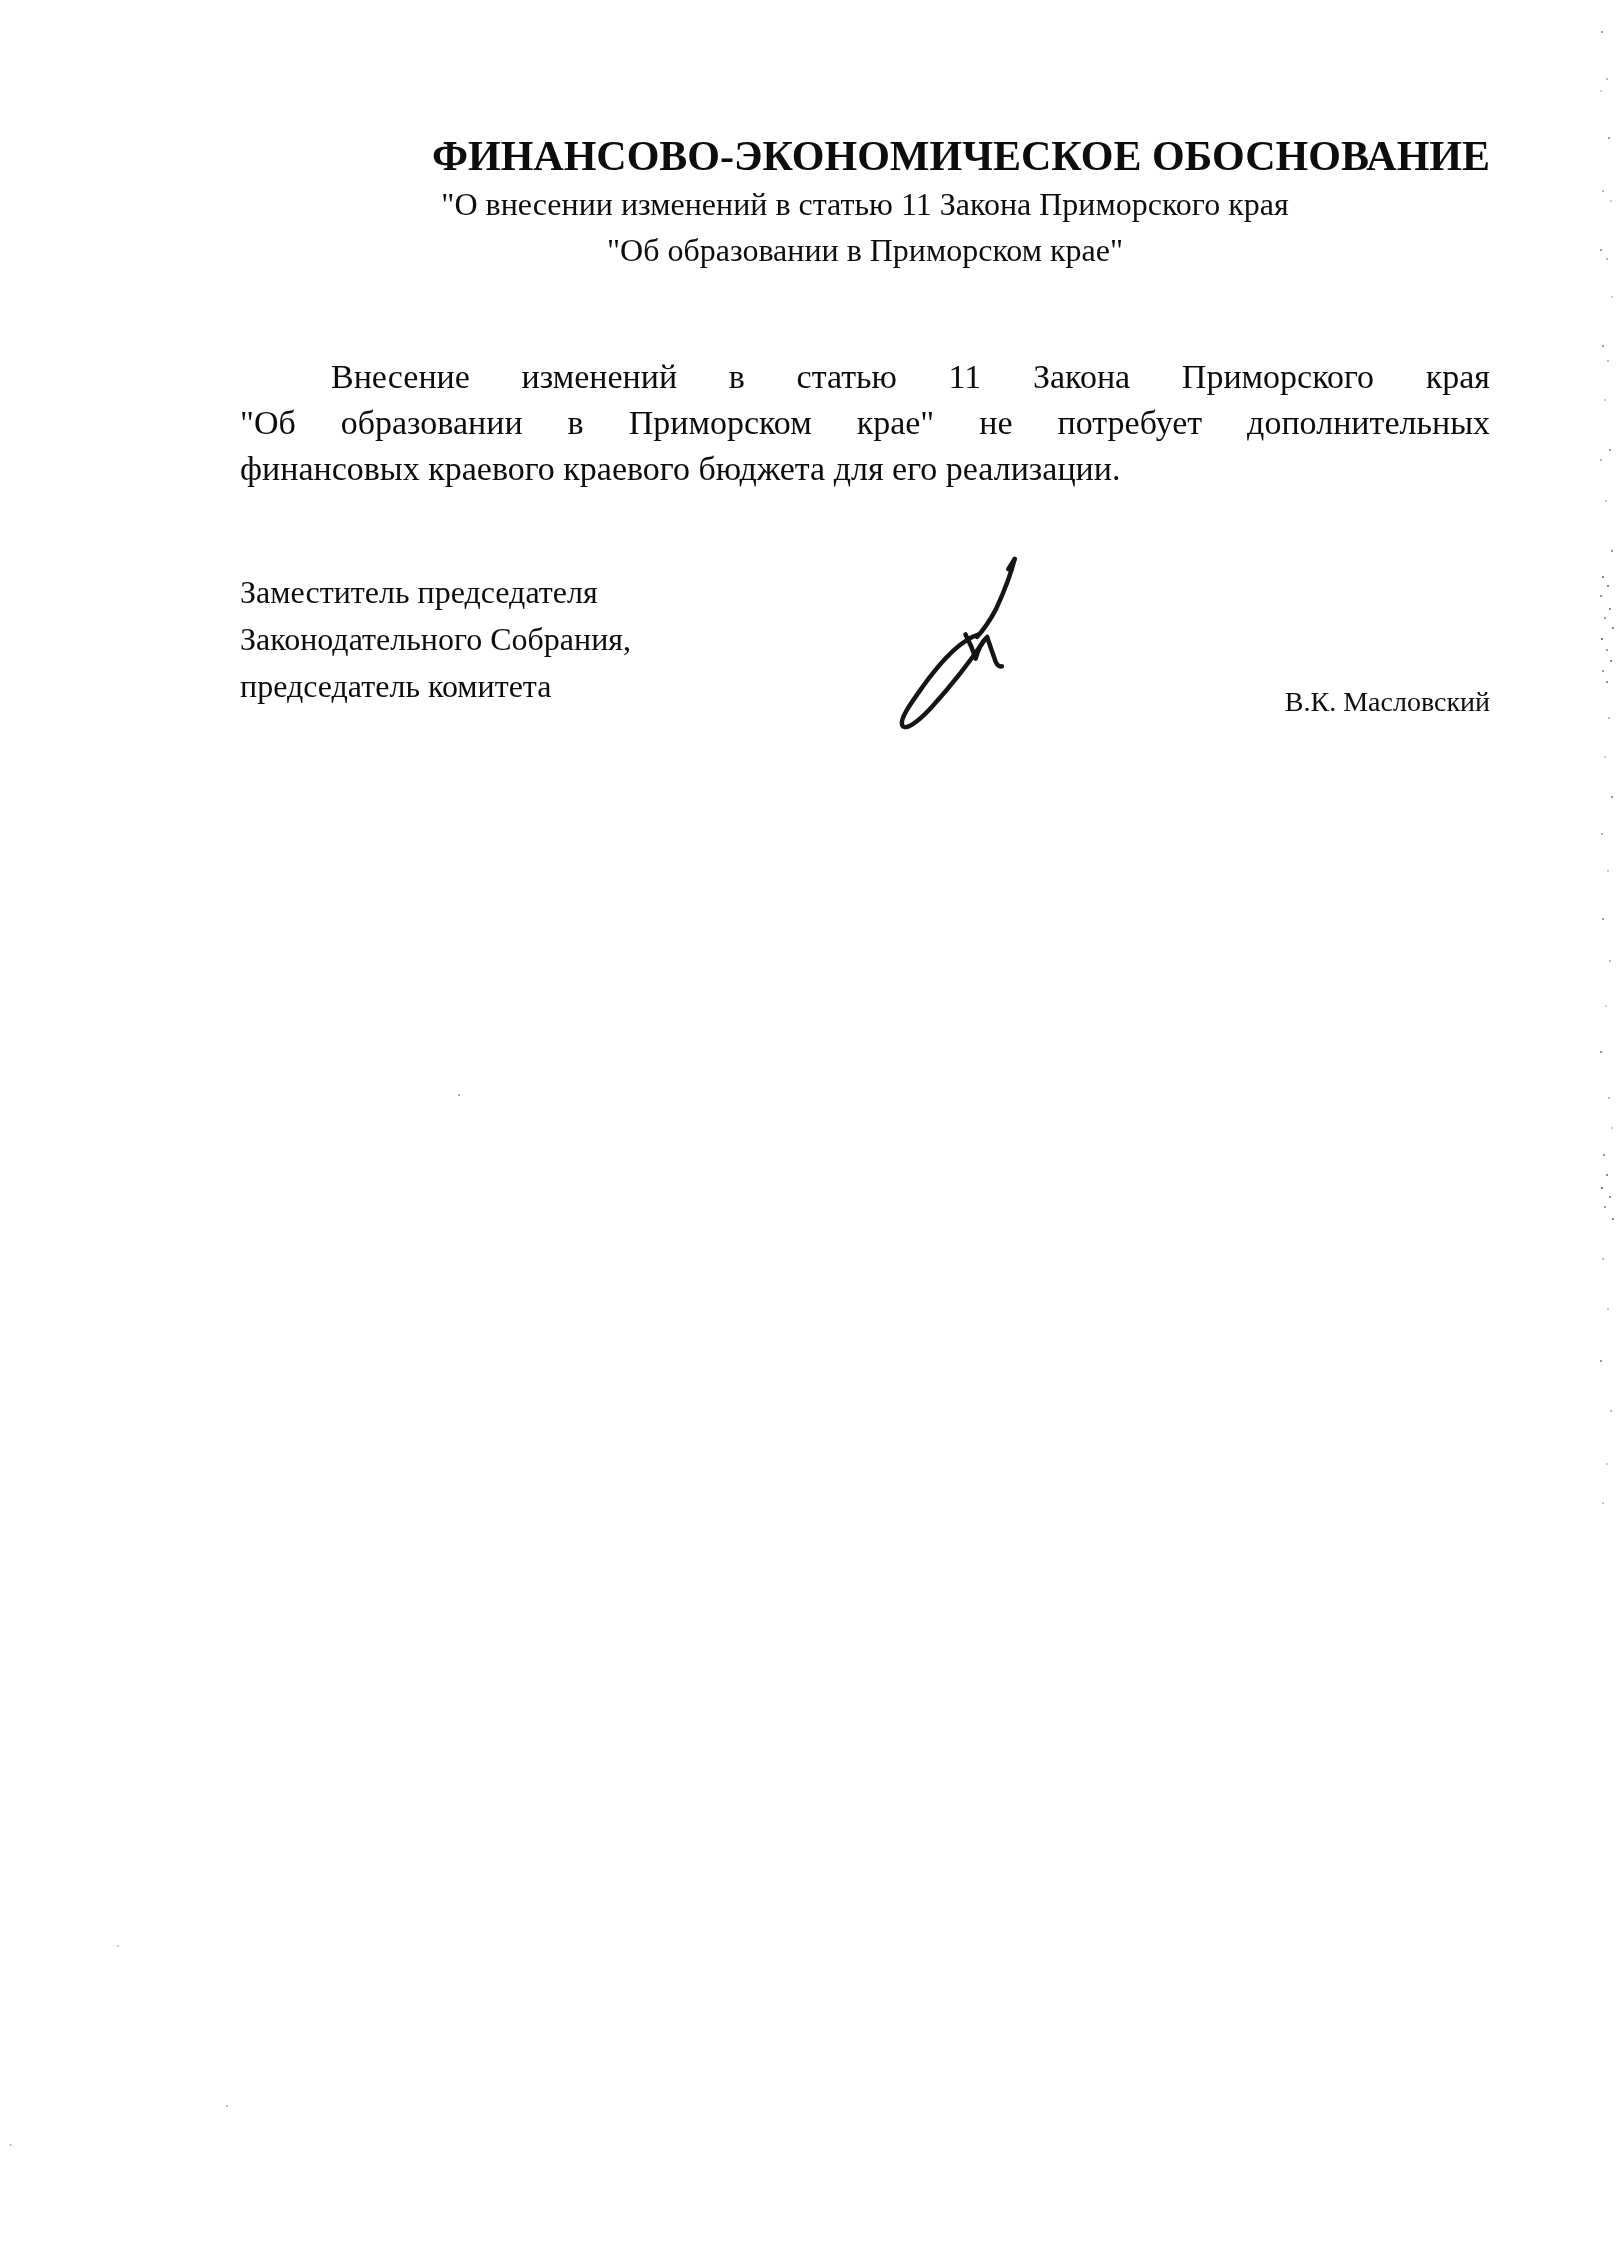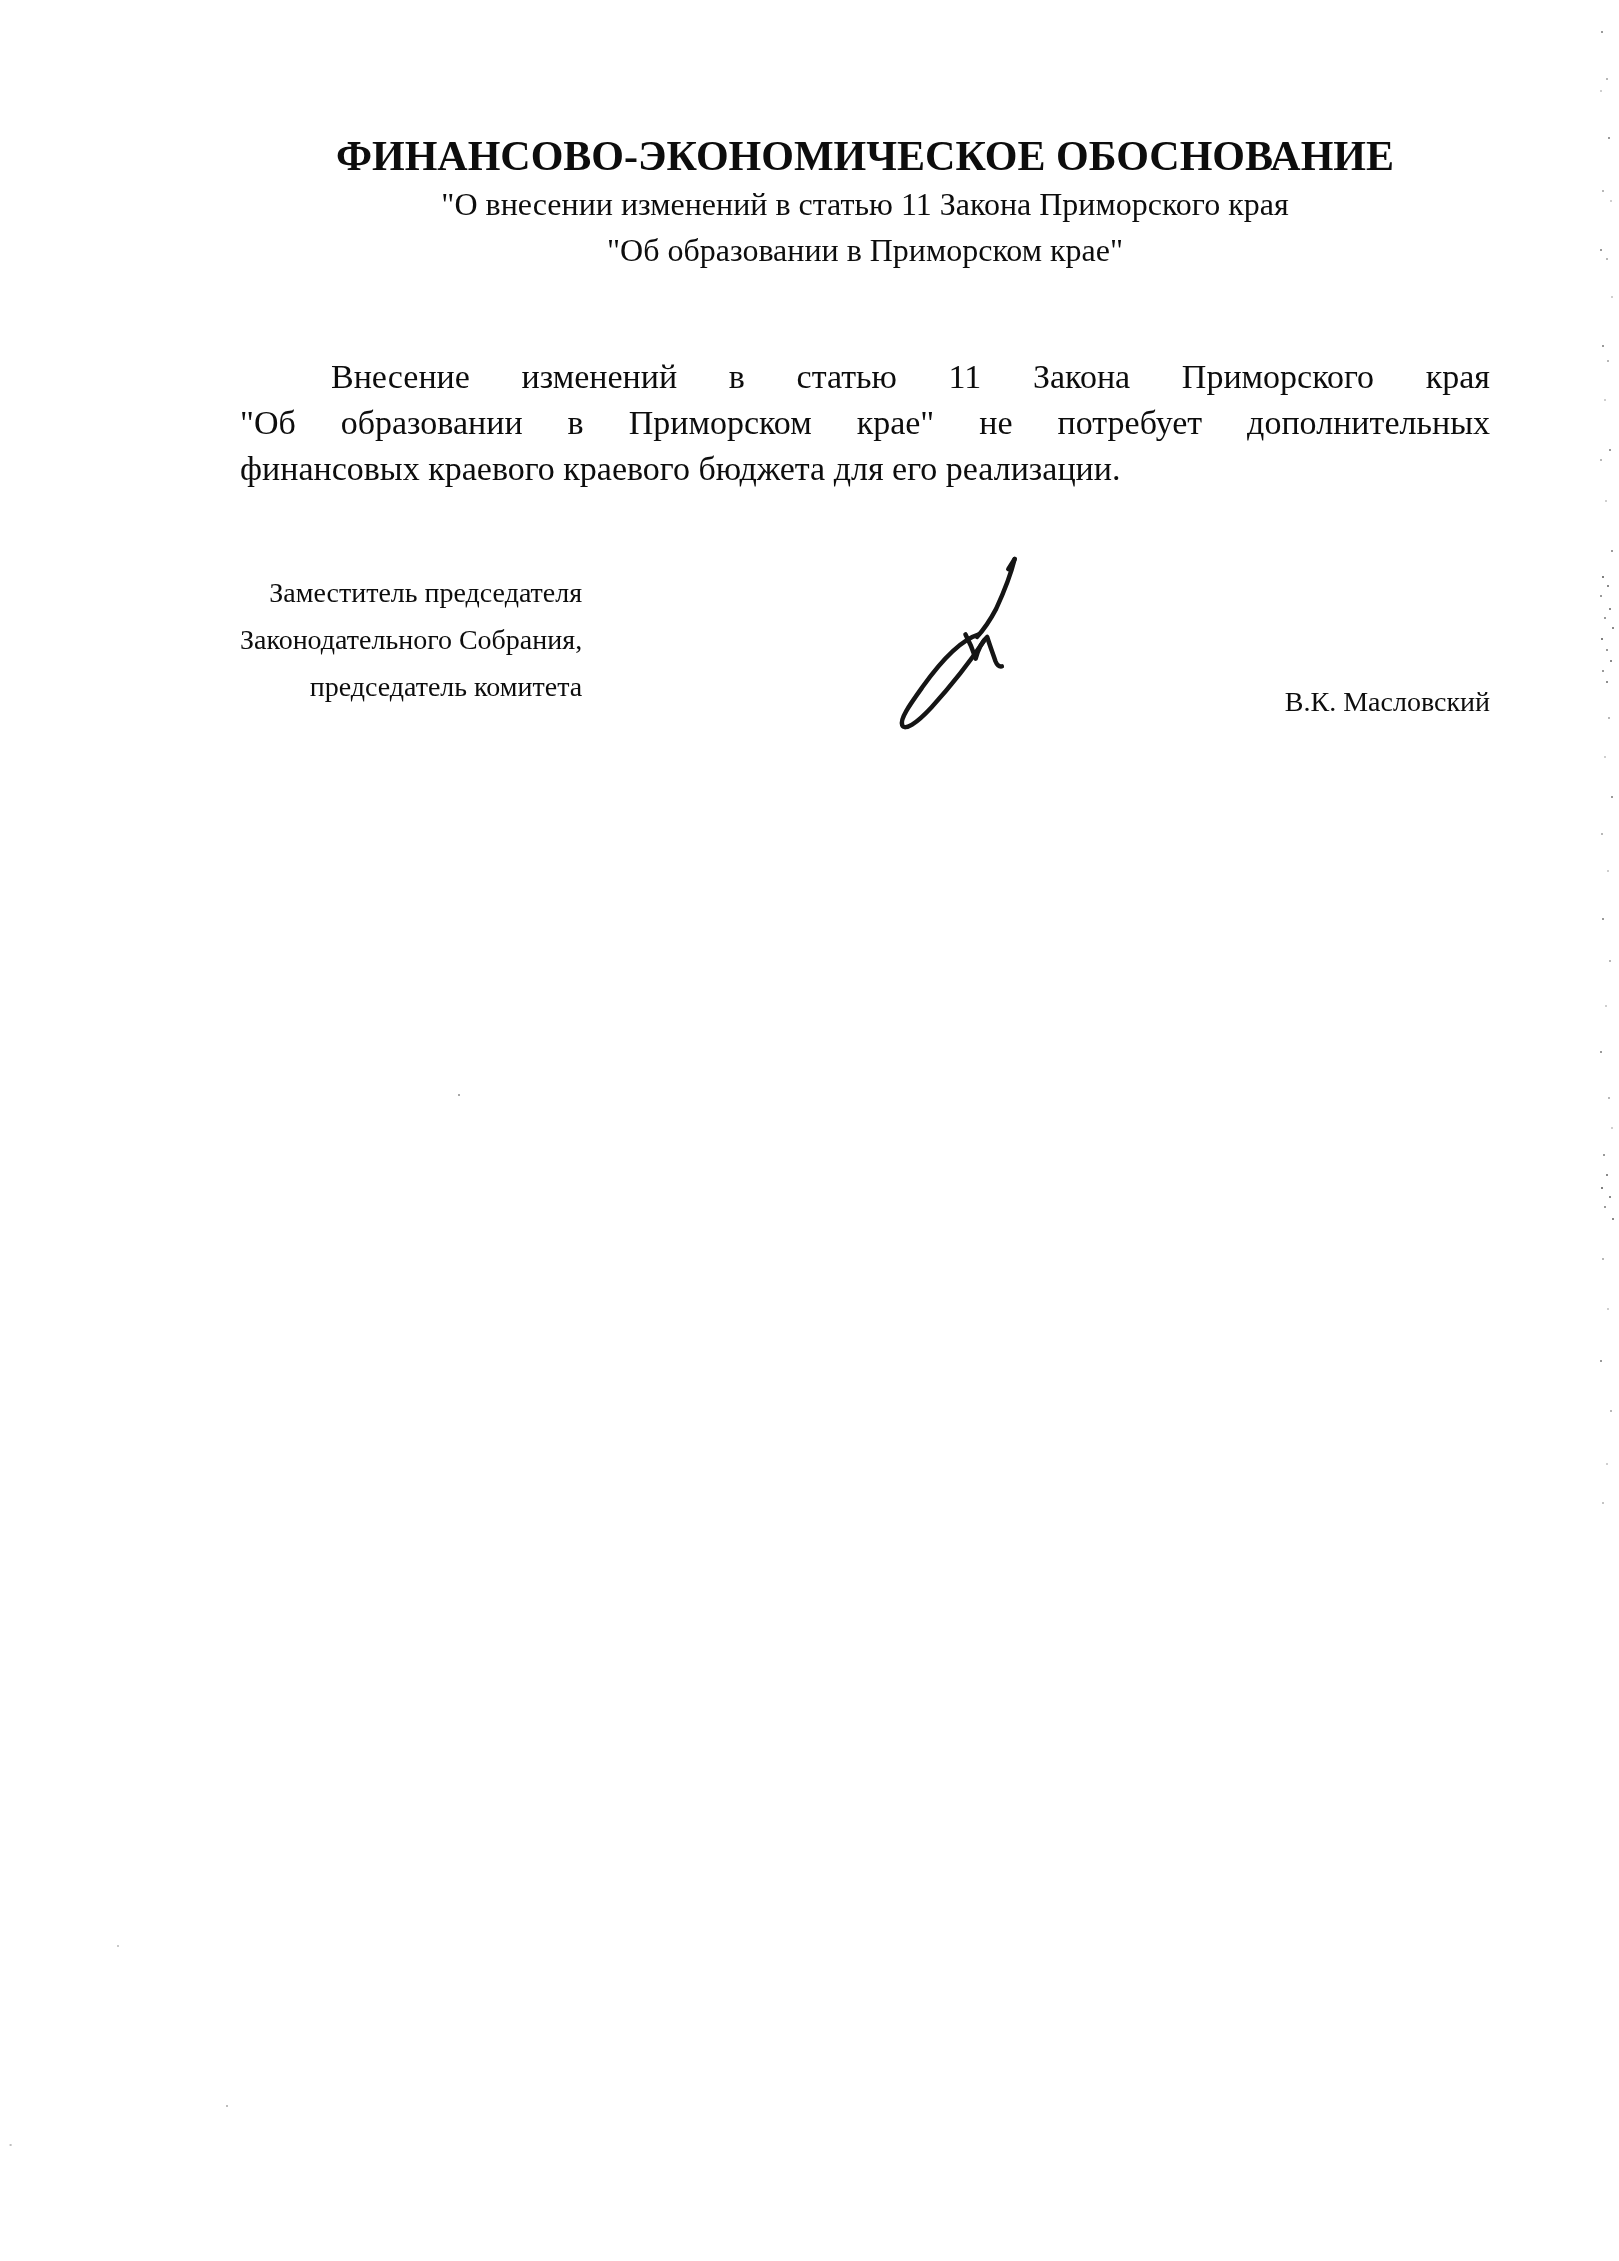--- a/index.html
+++ b/index.html
@@ -16,39 +16,40 @@
     position:absolute;
     left:240px;top:131px;width:1250px;
     text-align:center;
   }
   .doc-title{
     font-size:42px;
     font-weight:bold;
     line-height:50px;
     letter-spacing:0px;
     white-space:nowrap;
+    text-align:right;
   }
   .doc-subtitle-line{
     font-size:32px;
     line-height:46px;
   }
   
   .doc-paragraph{
     position:absolute;
     left:240px;top:354px;width:1250px;
     font-size:34px;line-height:46px;
   }
   .par-line{display:block;}
   .par-line.justify{text-align:justify;text-align-last:justify;}
   .par-line.indent{text-indent:91px;}
   
   .sign-position{
     position:absolute;
     left:240px;top:569px;
-    font-size:28px;line-height:47px;text-align:right;
+    font-size:32px;line-height:47px;
   }
   .sign-name{
     position:absolute;
     left:240px;top:649px;width:1250px;
     font-size:28px;line-height:46px;
     text-align:right;
     margin-top:30px;
   }
   .signature-svg{
     position:absolute;

